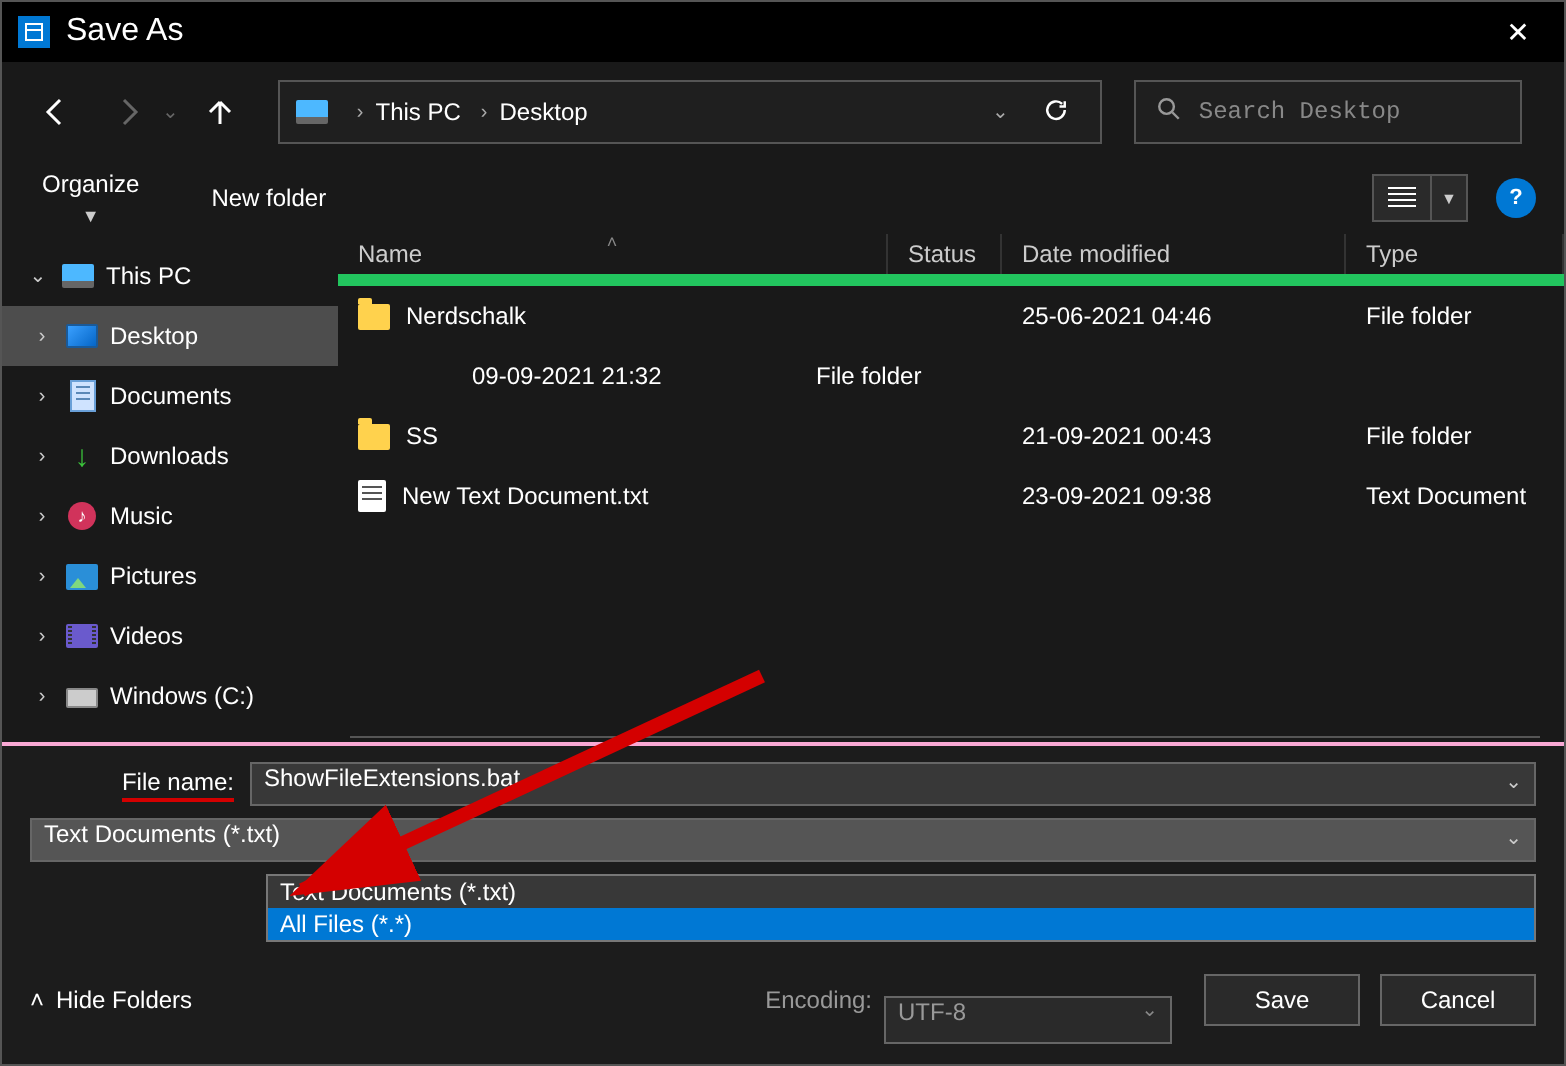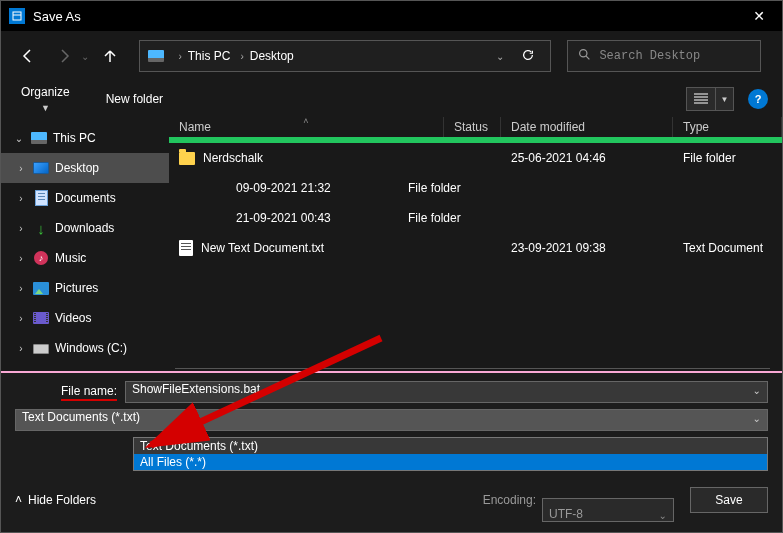--- a/index.html
+++ b/index.html
@@ -2,21 +2,21 @@
 <html><head>
 <meta charset="utf-8">
 <style>
 * { margin: 0; padding: 0; box-sizing: border-box; font-family: "Segoe UI", sans-serif; font-size: 12px; }
 body { background: #1a1a1a; width: 783px; height: 533px; overflow: hidden; color: #fff; }
 .window { width: 100%; height: 100%; display: flex; flex-direction: column; border: 1px solid #555; background: #1c1c1c; }
 
 .titlebar { height: 30px; display: flex; align-items: center; background: #000; padding-left: 8px; }
 .titlebar .icon { width: 16px; height: 16px; background: #0078d4; margin-right: 8px; display:flex; align-items:center; justify-content:center; }
 .titlebar .icon svg { width:10px; height:10px; }
-.titlebar .title { flex: 1; color: #fff; font-size: 13px; }
+.titlebar .title { flex: 1; color: #fff; font-size: 16px; }
 .titlebar .close { width: 46px; height: 30px; display: flex; align-items: center; justify-content: center; color: #fff; font-size: 14px; }
 
 .navbar { height: 50px; display: flex; align-items: center; padding: 0 12px; gap: 6px; background: #191919; }
 .nav-btn { width: 30px; height: 30px; display: flex; align-items: center; justify-content: center; color: #fff; }
 .nav-btn.disabled { color: #666; }
 .nav-arrow-down { color:#666; font-size:10px; margin-left:-4px;}
 .address { flex: 1; border: 1px solid #555; height: 32px; display: flex; align-items: center; padding: 0 8px; background: #1f1f1f; margin-left: 8px; max-width: 412px; }
 .address .pc-icon { width: 16px; height: 12px; margin-right: 8px; }
 .pc-icon { background: linear-gradient(to bottom, #4db8ff 0%, #4db8ff 70%, #666 70%, #666 100%); border-radius: 1px; }
 .address .crumb { color: #fff; margin-right: 4px; }
@@ -74,21 +74,21 @@
 .field-row .finput.light { background: #555; }
 .field-row .finput .dd { position:absolute; right:6px; top:3px; color:#ccc; font-size:10px; }
 .dropdown-list { margin-left: 118px; border: 1px solid #777; background: #383838; }
 .dropdown-list .opt { padding: 1px 6px; color: #fff; }
 .dropdown-list .opt.sel { background: #0078d4; }
 
 .footer { display: flex; align-items: center; padding: 6px 0 0 0; gap: 10px; }
 .hide-folders { display: flex; align-items: center; gap: 6px; color: #fff; }
 .footer .mid { flex: 1; display:flex; align-items:center; justify-content:flex-end; gap:6px; padding-right:6px;}
 .enc-label { color: #999; }
-.enc-select { border: 1px solid #666; height: 24px; background: #2a2a2a; color: #999; width: 132px; padding: 0 6px; display:flex; align-items:flex-end; justify-content:space-between;margin-top:21px; }
+.enc-select { border: 1px solid #666; height: 24px; background: #2a2a2a; color: #999; width: 144px; padding: 0 6px; display:flex; align-items:flex-start; justify-content:space-between;margin-top:21px; }
 .btn { border: 1px solid #666; height: 26px; width: 78px; background: #2a2a2a; color: #fff; display: flex; align-items: center; justify-content: center; }
 
 .arrow-annotation { position:absolute; pointer-events:none; z-index:50; }
 
 .desktop-mini { width:16px; height:12px; background:linear-gradient(135deg,#3aa0ff,#0566c7); border-radius:1px; border:1px solid #1a5a99; }
 .doc-mini { width:13px; height:16px; background:#cfe3ff; border:1px solid #6aa0d8; position:relative;}
 .doc-mini::after{content:"";position:absolute;top:2px;left:2px;right:2px;height:1px;background:#5a88b8;box-shadow:0 3px 0 #5a88b8,0 6px 0 #5a88b8;}
 .dl-mini{color:#3ac13a;font-size:15px;font-weight:bold;}
 .music-mini{width:14px;height:14px;border-radius:50%;background:#d1335b;display:flex;align-items:center;justify-content:center;color:#fff;font-size:9px;}
 .pic-mini{width:16px;height:13px;background:#2a8fd8;border-radius:1px;position:relative;}
@@ -263,20 +263,24 @@
             <div class="c c-status"></div>
             <div class="c c-date">25-06-2021 04:46</div>
             <div class="c c-type">File folder</div>
           </div>
           <div class="row">
             <div class="c c-status"></div>
             <div class="c c-date">09-09-2021 21:32</div>
             <div class="c c-type">File folder</div>
           </div>
           <div class="row">
+            <div class="c c-name">
+              <span class="folder-icon"></span>
+              <span>SS</span>
+            </div>
             <div class="c c-status"></div>
             <div class="c c-date">21-09-2021 00:43</div>
             <div class="c c-type">File folder</div>
           </div>
           <div class="row">
             <div class="c c-name">
               <span class="txt-icon"></span>
               <span>New Text Document.txt</span>
             </div>
             <div class="c c-status"></div>
@@ -324,16 +328,19 @@
       <div class="mid">
         <span class="enc-label">Encoding:</span>
         <div class="enc-select">
           <span>UTF-8</span>
           <span style="font-size:10px;color:#888">⌄</span>
         </div>
       </div>
       <div class="btn">
           <span>Save</span>
         </div>
+      <div class="btn">
+          <span>Cancel</span>
+        </div>
     </div>
   </div>
 
 </div>
 
 </body></html>

